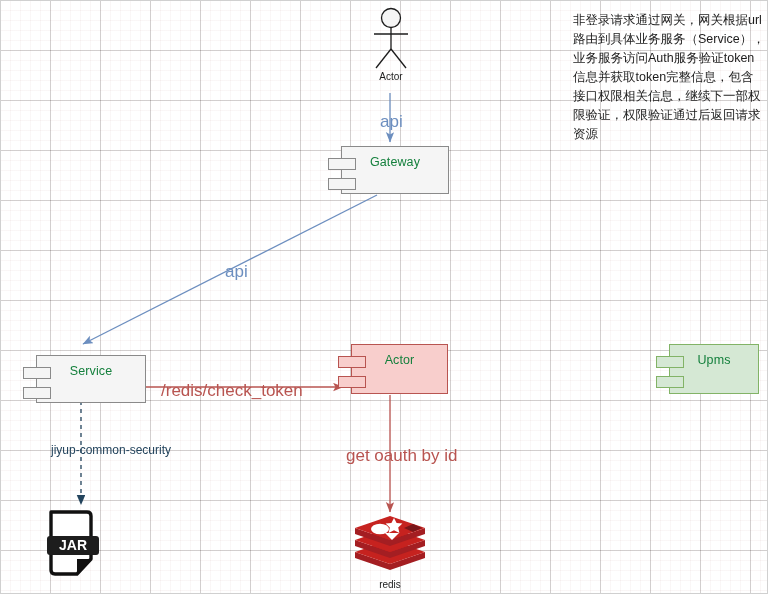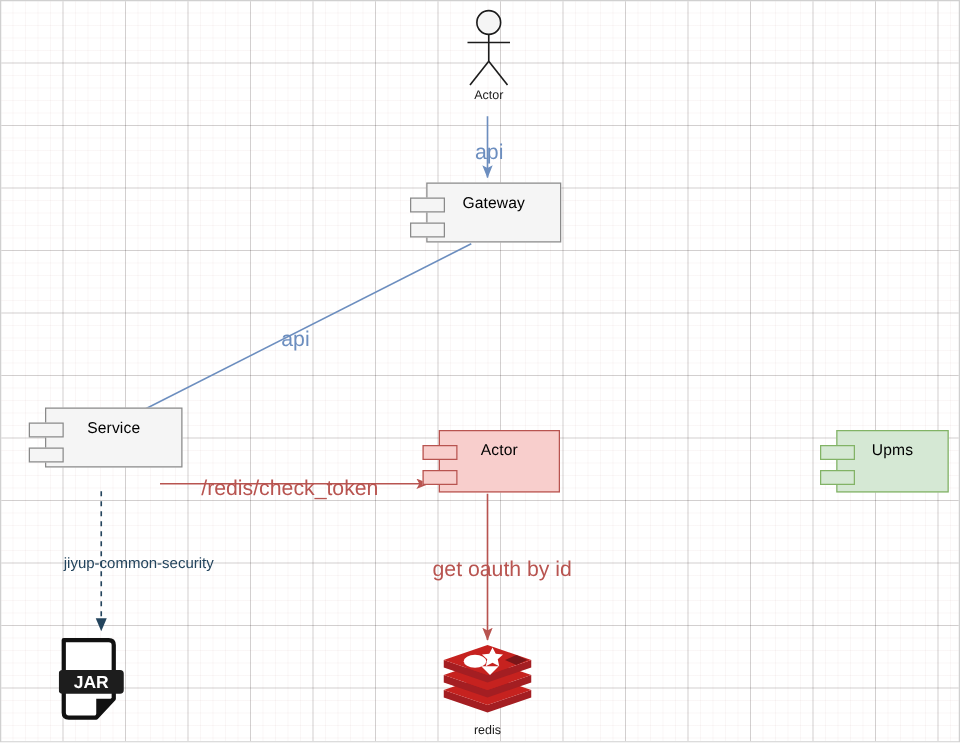--- a/index.html
+++ b/index.html
@@ -39,21 +39,21 @@
     position: absolute;
     box-sizing: border-box;
     border: 1px solid #8a8a8a;
     background: #f5f5f5;
     display: flex;
     align-items: flex-start;
     justify-content: center;
   }
   .component .cname {
     font-size: 12.5px;
-    color: #000000;
+    color: #15803d;
     margin-top: 8px;
     letter-spacing: 0.1px;
   }
   .component .port {
     position: absolute;
     left: -14px;
     width: 28px;
     height: 12px;
     box-sizing: border-box;
     border: 1px solid #8a8a8a;
@@ -190,21 +190,21 @@
     <line x1="30" y1="42" x2="45" y2="61" stroke="#1c1c1c" stroke-width="1.3"></line>
   </svg>
   <div class="node-label" style="left:340px; top:70px; width:100px;">Actor</div>
 
   <div class="component" style="left:340px; top:145px; width:108px; height:48px;">
     <span class="port p1"></span>
     <span class="port p2"></span>
     <span class="cname">Gateway</span>
   </div>
 
-  <div class="component" style="left:35px; top:325px; width:110px; height:48px;">
+  <div class="component" style="left:35px; top:354px; width:110px; height:48px;">
     <span class="port p1"></span>
     <span class="port p2"></span>
     <span class="cname">Service</span>
   </div>
 
   <div class="component auth" style="left:350px; top:343px; width:97px; height:50px;">
     <span class="port p1"></span>
     <span class="port p2"></span>
     <span class="cname">Actor</span>
   </div>
@@ -244,15 +244,16 @@
     <path d="M2,22 L37,10 L72,22 L37,34 Z" fill="#c6221f"></path>
 
     <ellipse cx="27" cy="23" rx="9" ry="5.2" fill="#ffffff"></ellipse>
     <path d="M41,12 L43.6,17 L49.4,17.6 L45.2,21.4 L46.4,27 L41,24.2 L35.6,27 L36.8,21.4 L32.6,17.6 L38.4,17 Z" fill="#ffffff"></path>
     <path d="M32,27 L46,27 L39,34 Z" fill="#ffffff"></path>
     <path d="M60,18 L69,22 L60,26 L51,22 Z" fill="#7a1619"></path>
   </svg>
   <div class="node-label" style="left:339px; top:578px; width:100px;">redis</div>
 
   <div id="title-block">
+    <p id="doc-desc">非登录请求通过网关，网关根据url路由到具体业务服务（Service），业务服务访问Auth服务验证token信息并获取token完整信息，包含接口权限相关信息，继续下一部权限验证，权限验证通过后返回请求资源</p>
   </div>
 
 </div>
 
 </body></html>

